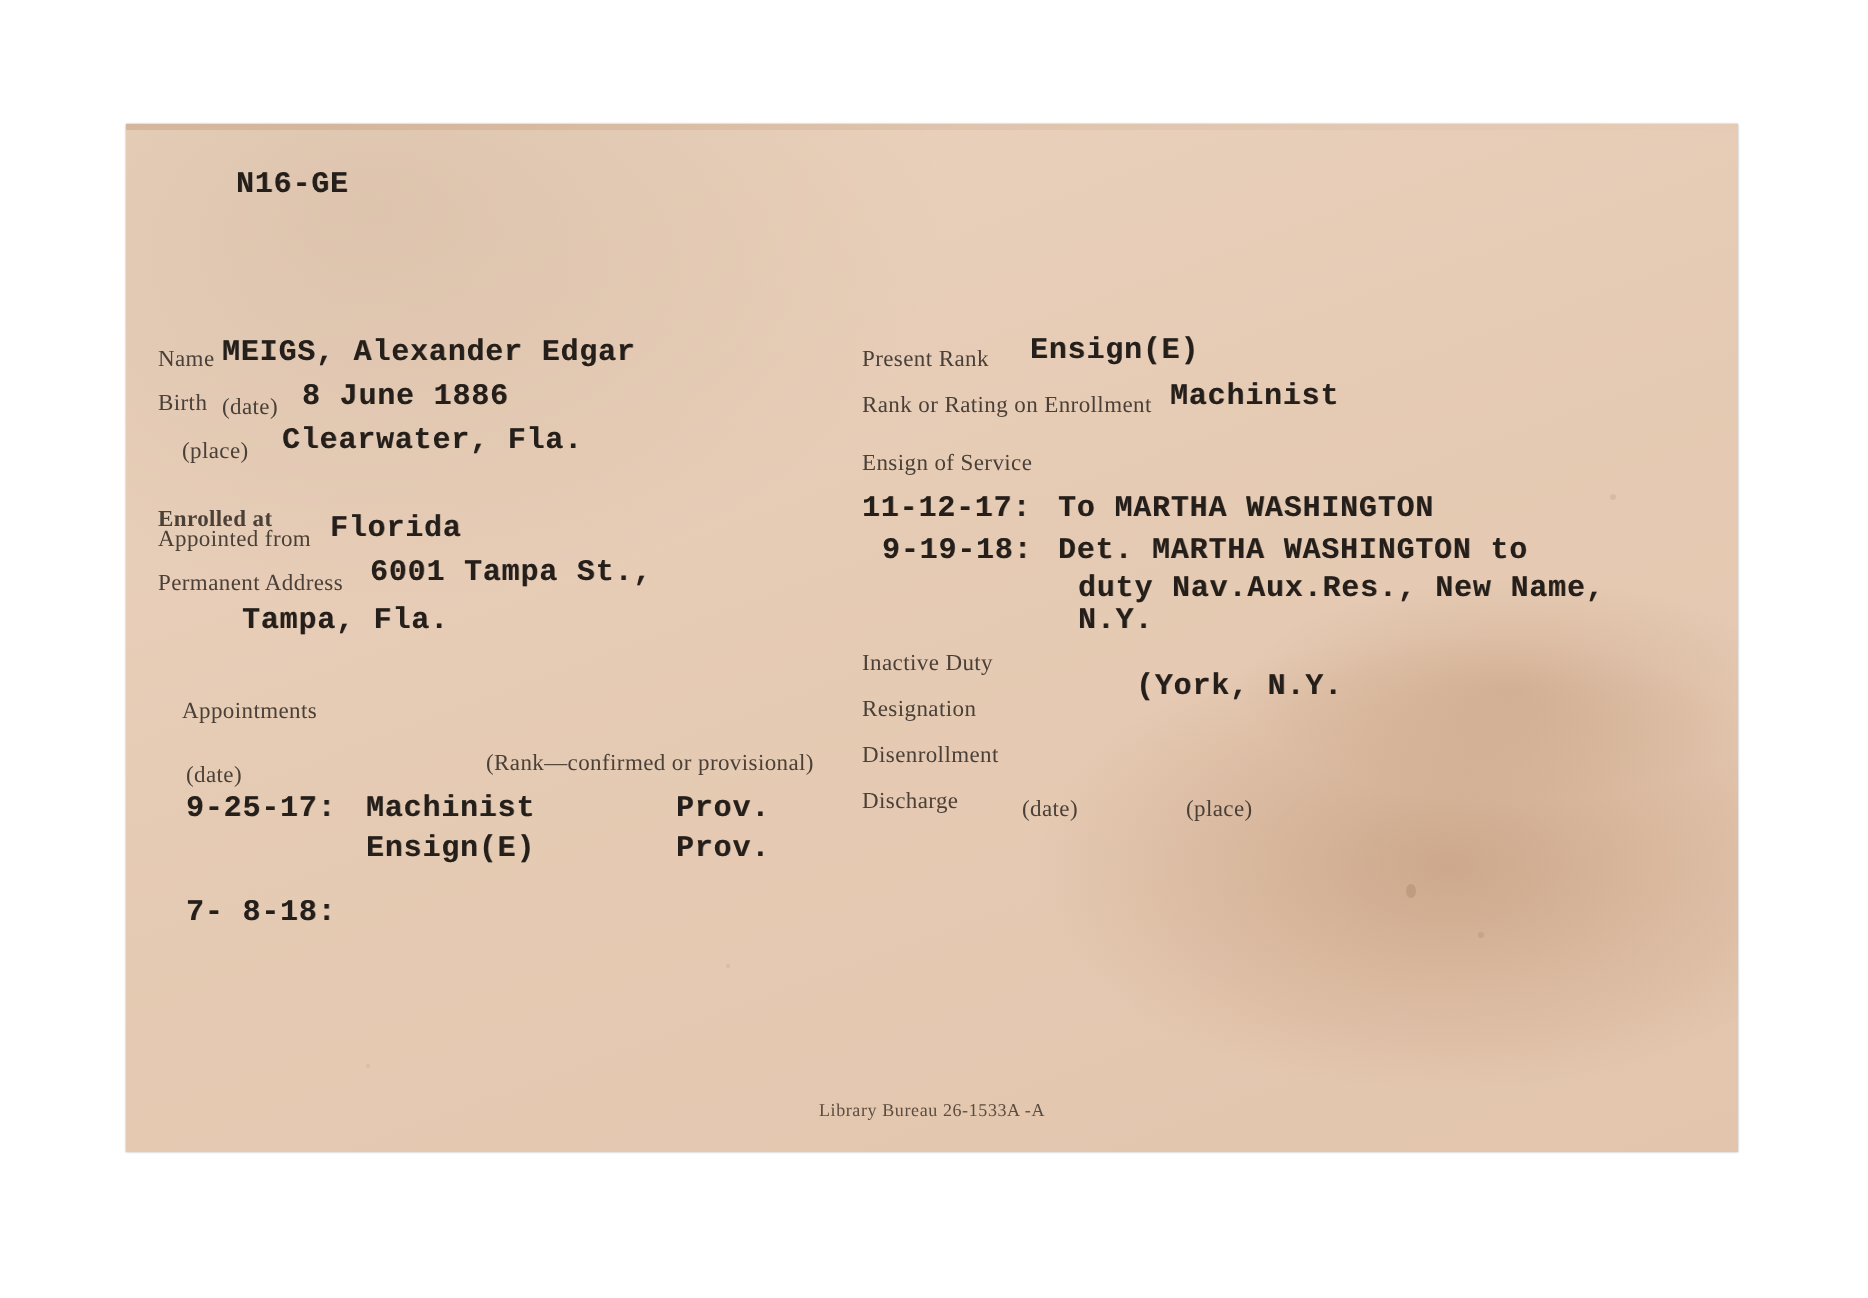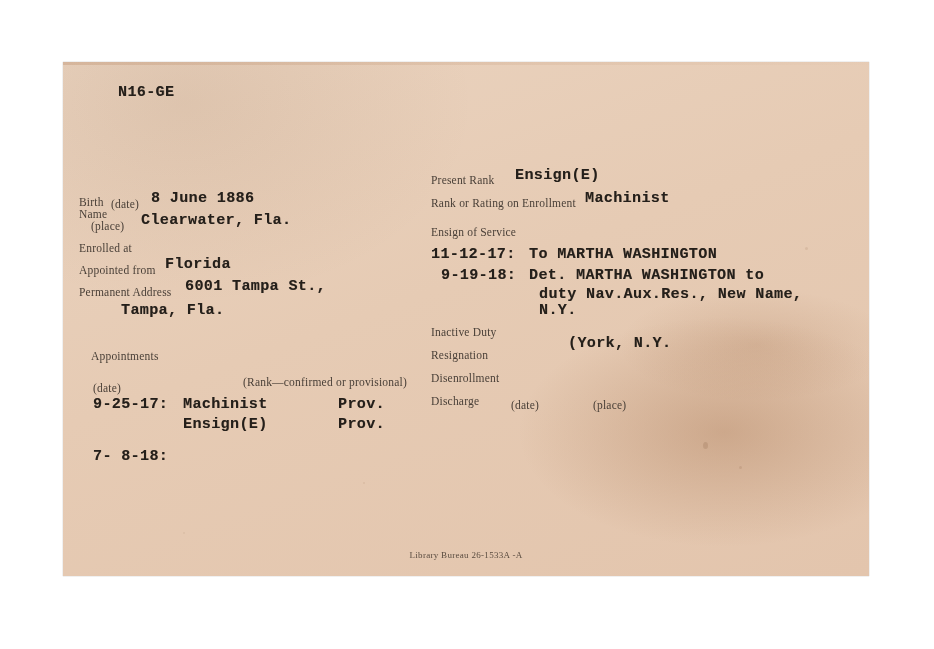--- a/index.html
+++ b/index.html
@@ -73,30 +73,31 @@
     background: rgba(120,80,50,0.35);
   }
 </style>
 </head>
 <body>
 
 <div id="card">
 
   <div class="typed ink" style="left:55px; top:22px;">N16-GE</div>
 
-  <div class="printed" style="left:16px; top:112px;margin-top:34px;">Name</div>
+  <div class="printed" style="left:16px; top:112px;">Name</div>
+  <div class="typed ink" style="left:48px; top:106px;">MEIGS, Alexander Edgar</div>
 
   <div class="printed" style="left:16px; top:134px;">Birth</div>
   <div class="printed" style="left:48px; top:136px;">(date)</div>
   <div class="typed ink" style="left:88px; top:128px;">8 June 1886</div>
 
   <div class="printed" style="left:28px; top:158px;">(place)</div>
   <div class="typed ink" style="left:78px; top:150px;">Clearwater, Fla.</div>
 
-  <div class="printed" style="left:16px; top:180px;">Enrolled at</div>
+  <div class="printed" style="left:16px; top:192px;font-weight:bold;">Enrolled at</div>
   <div class="typed ink" style="left:100px; top:174px;"></div>
 
   <div class="printed" style="left:16px; top:202px;">Appointed from</div>
   <div class="typed ink" style="left:102px; top:194px;">Florida</div>
 
   <div class="printed" style="left:16px; top:224px;">Permanent Address</div>
   <div class="typed ink" style="left:122px; top:216px;">6001 Tampa St.,</div>
   <div class="typed ink" style="left:58px; top:240px;">Tampa, Fla.</div>
 
   <div class="printed" style="left:16px; top:288px;margin-left:12px;">Appointments</div>

